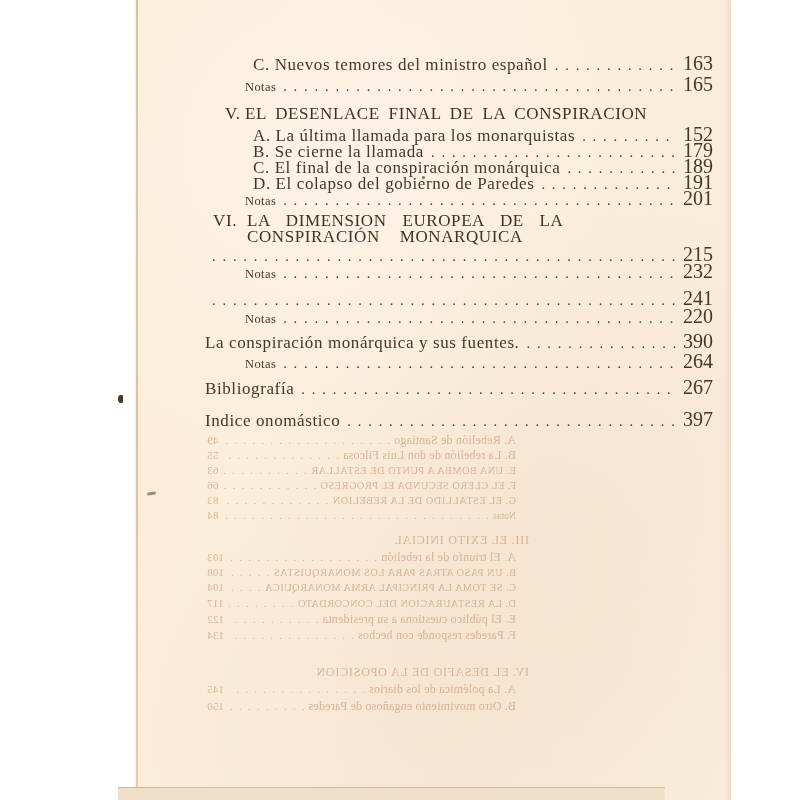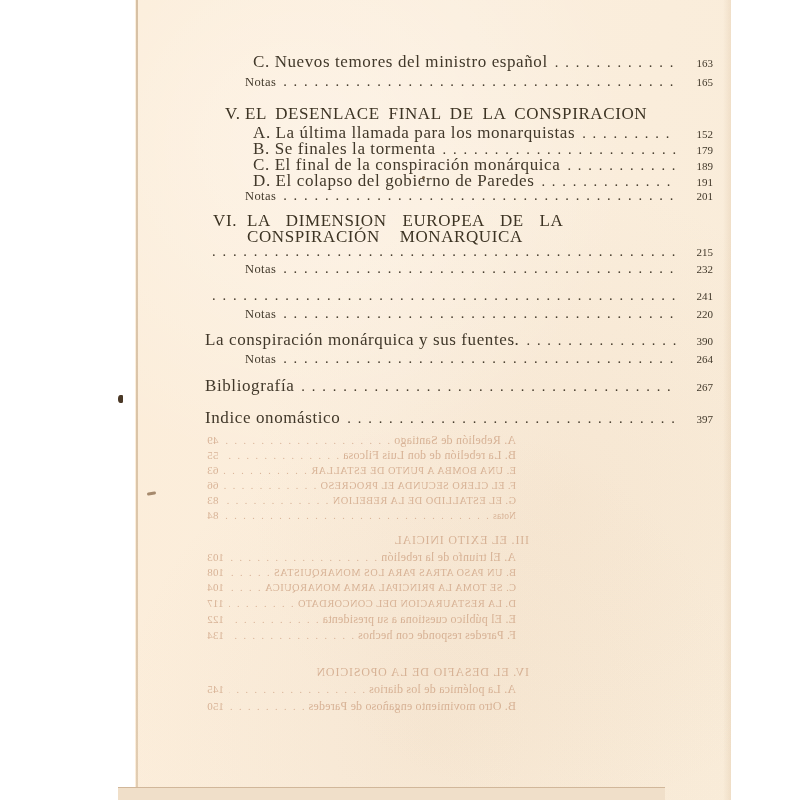--- a/index.html
+++ b/index.html
@@ -37,21 +37,21 @@
   .speck2{position:absolute;left:147px;top:492px;width:9px;height:3px;
     background:rgba(120,85,50,.65);border-radius:2px;transform:rotate(-8deg);z-index:7;}
   .speck3{position:absolute;left:422px;top:176px;width:3px;height:3px;
     background:rgba(90,70,45,.8);border-radius:50%;z-index:7;}
 
   
   .row{position:absolute;right:18px;display:flex;align-items:baseline;color:#41382a;}
   .lbl{white-space:nowrap;font-size:17px;letter-spacing:.6px;}
   .dots{flex:1;min-width:0;overflow:hidden;white-space:nowrap;
     font-size:14.5px;letter-spacing:1.6px;padding-left:7px;color:#463c2c;}
-  .pg{font-size:11px;margin-left:6px;min-width:30px;text-align:right;flex:none;}
+  .pg{font-size:20px;margin-left:6px;min-width:30px;text-align:right;flex:none;}
   .item{left:118px;}
   .notas{left:110px;}
   .notas .lbl{font-size:12.5px;letter-spacing:.4px;}
   .top{left:70px;}
   .dotsonly{left:70px;}
   .head{position:absolute;display:flex;color:#3c3323;font-size:17px;letter-spacing:.6px;}
   .head .num{flex:none;}
   .h3{left:90px;}  .h3 .num{width:20px;}  .h3 .htxt{word-spacing:4px;white-space:nowrap;}
   .h9{left:78px;}  .h9 .num{width:34px;font-family:Liberation Serif, serif;}  .h9 .htxt{word-spacing:11px;white-space:nowrap;}
   .h10{left:112px;word-spacing:15px;white-space:nowrap;}
@@ -100,21 +100,21 @@
   <div class="head h3 r3">
     <span class="num">V.</span>
     <span class="htxt">EL DESENLACE FINAL DE LA CONSPIRACION</span>
   </div>
   <div class="row item r4">
     <span class="lbl">A. La última llamada para los monarquistas</span>
     <span class="dots">. . . . . . . . . . . . . . . . . . . . . . . . . . . . . . . . . . . . . . . . . . . . . . . . . . . . . . . . . . . . . . . . . . . . . . . . . . . . . . . . </span>
     <span class="pg">152</span>
   </div>
   <div class="row item r5">
-    <span class="lbl">B. Se finales la tormenta</span>
+    <span class="lbl">B. Se cierne la llamada</span>
     <span class="dots">. . . . . . . . . . . . . . . . . . . . . . . . . . . . . . . . . . . . . . . . . . . . . . . . . . . . . . . . . . . . . . . . . . . . . . . . . . . . . . . . </span>
     <span class="pg">179</span>
   </div>
   <div class="row item r6">
     <span class="lbl">C. El final de la conspiración monárquica</span>
     <span class="dots">. . . . . . . . . . . . . . . . . . . . . . . . . . . . . . . . . . . . . . . . . . . . . . . . . . . . . . . . . . . . . . . . . . . . . . . . . . . . . . . . </span>
     <span class="pg">189</span>
   </div>
   <div class="row item r7">
     <span class="lbl">D. El colapso del gobierno de Paredes</span>

